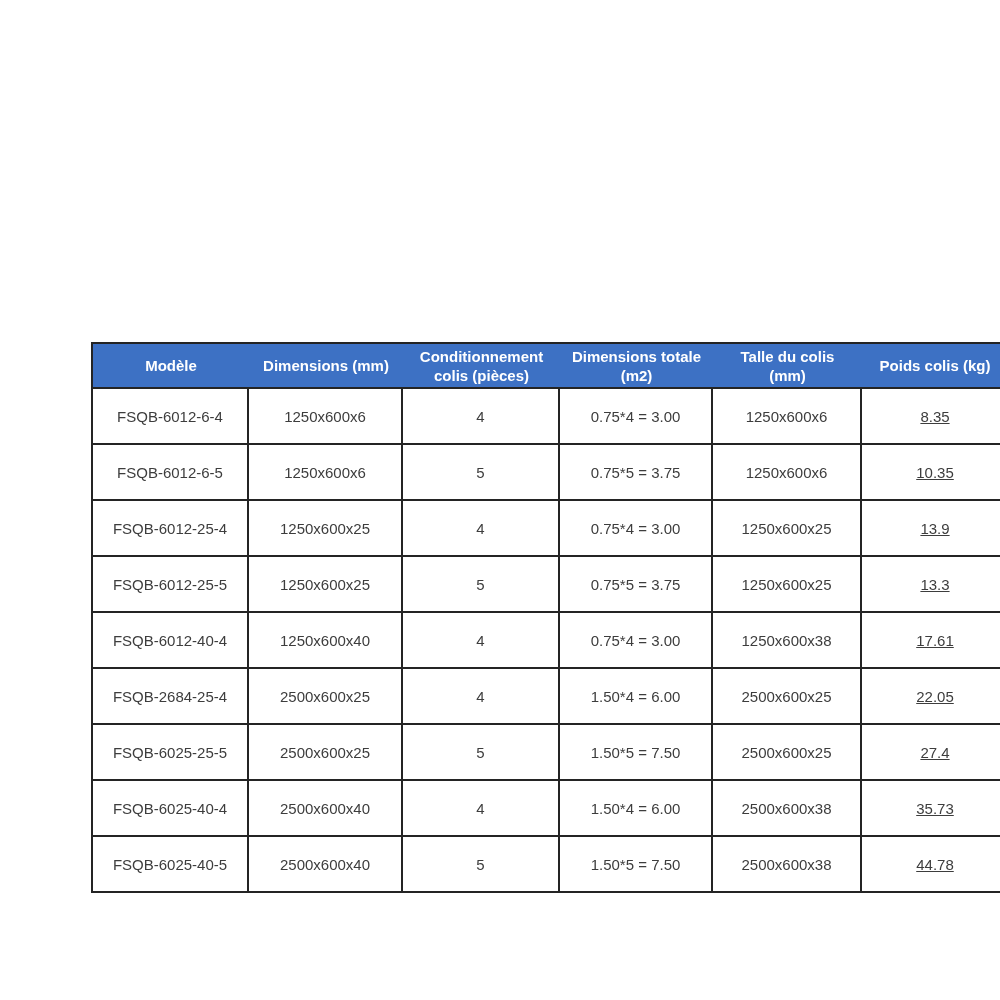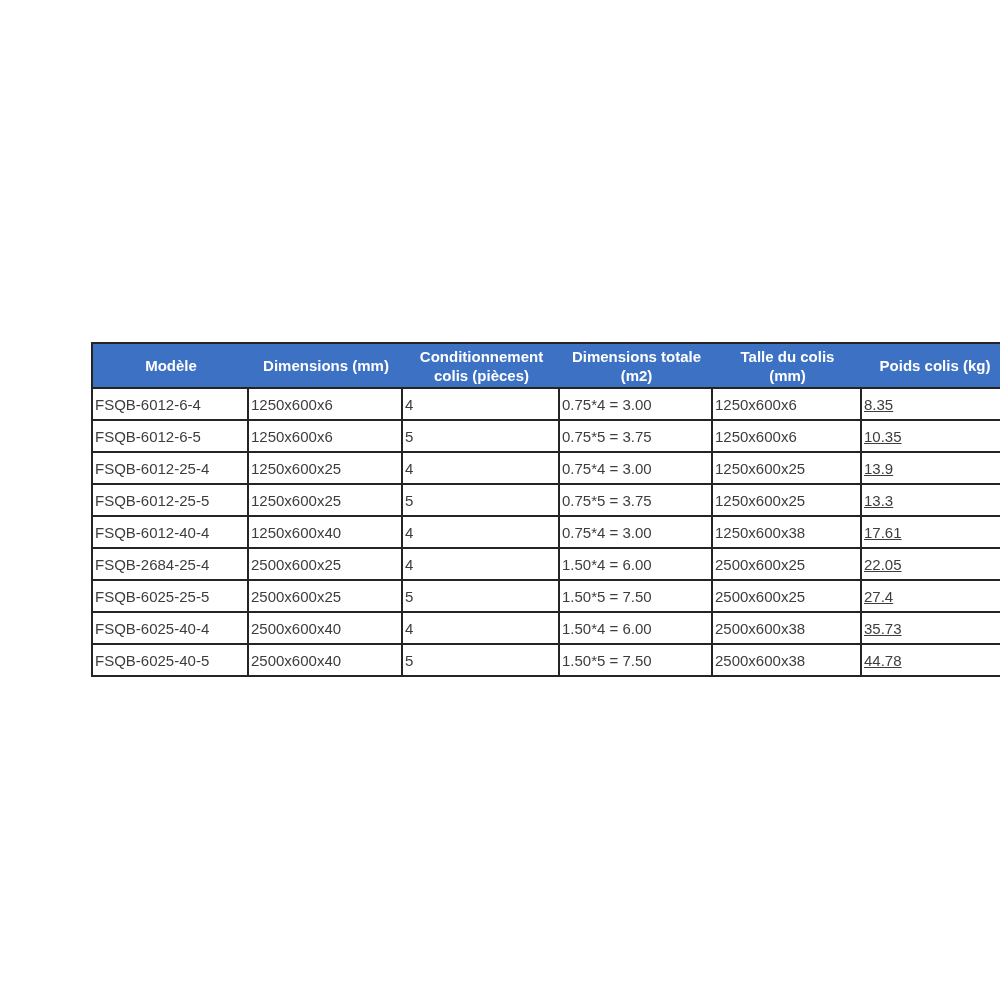--- a/index.html
+++ b/index.html
@@ -36,24 +36,24 @@
     vertical-align: middle;
     height: 43px;
     padding: 0 4px;
     white-space: pre-line;
     border: 0;
   }
   table.spec td {
     background: #ffffff;
     color: #3d3d3d;
     font-size: 15px;
-    text-align: left;
+    text-align: center;
     vertical-align: middle;
     height: 30px;
-    padding: 0 2px;
+    padding: 12px 2px;
     border-top: 2px solid #242424;
     border-right: 2px solid #242424;
     overflow: hidden;
     white-space: nowrap;
   }
   table.spec td:last-child {
     border-right: 0;
     text-decoration: underline;
   }
 </style>

